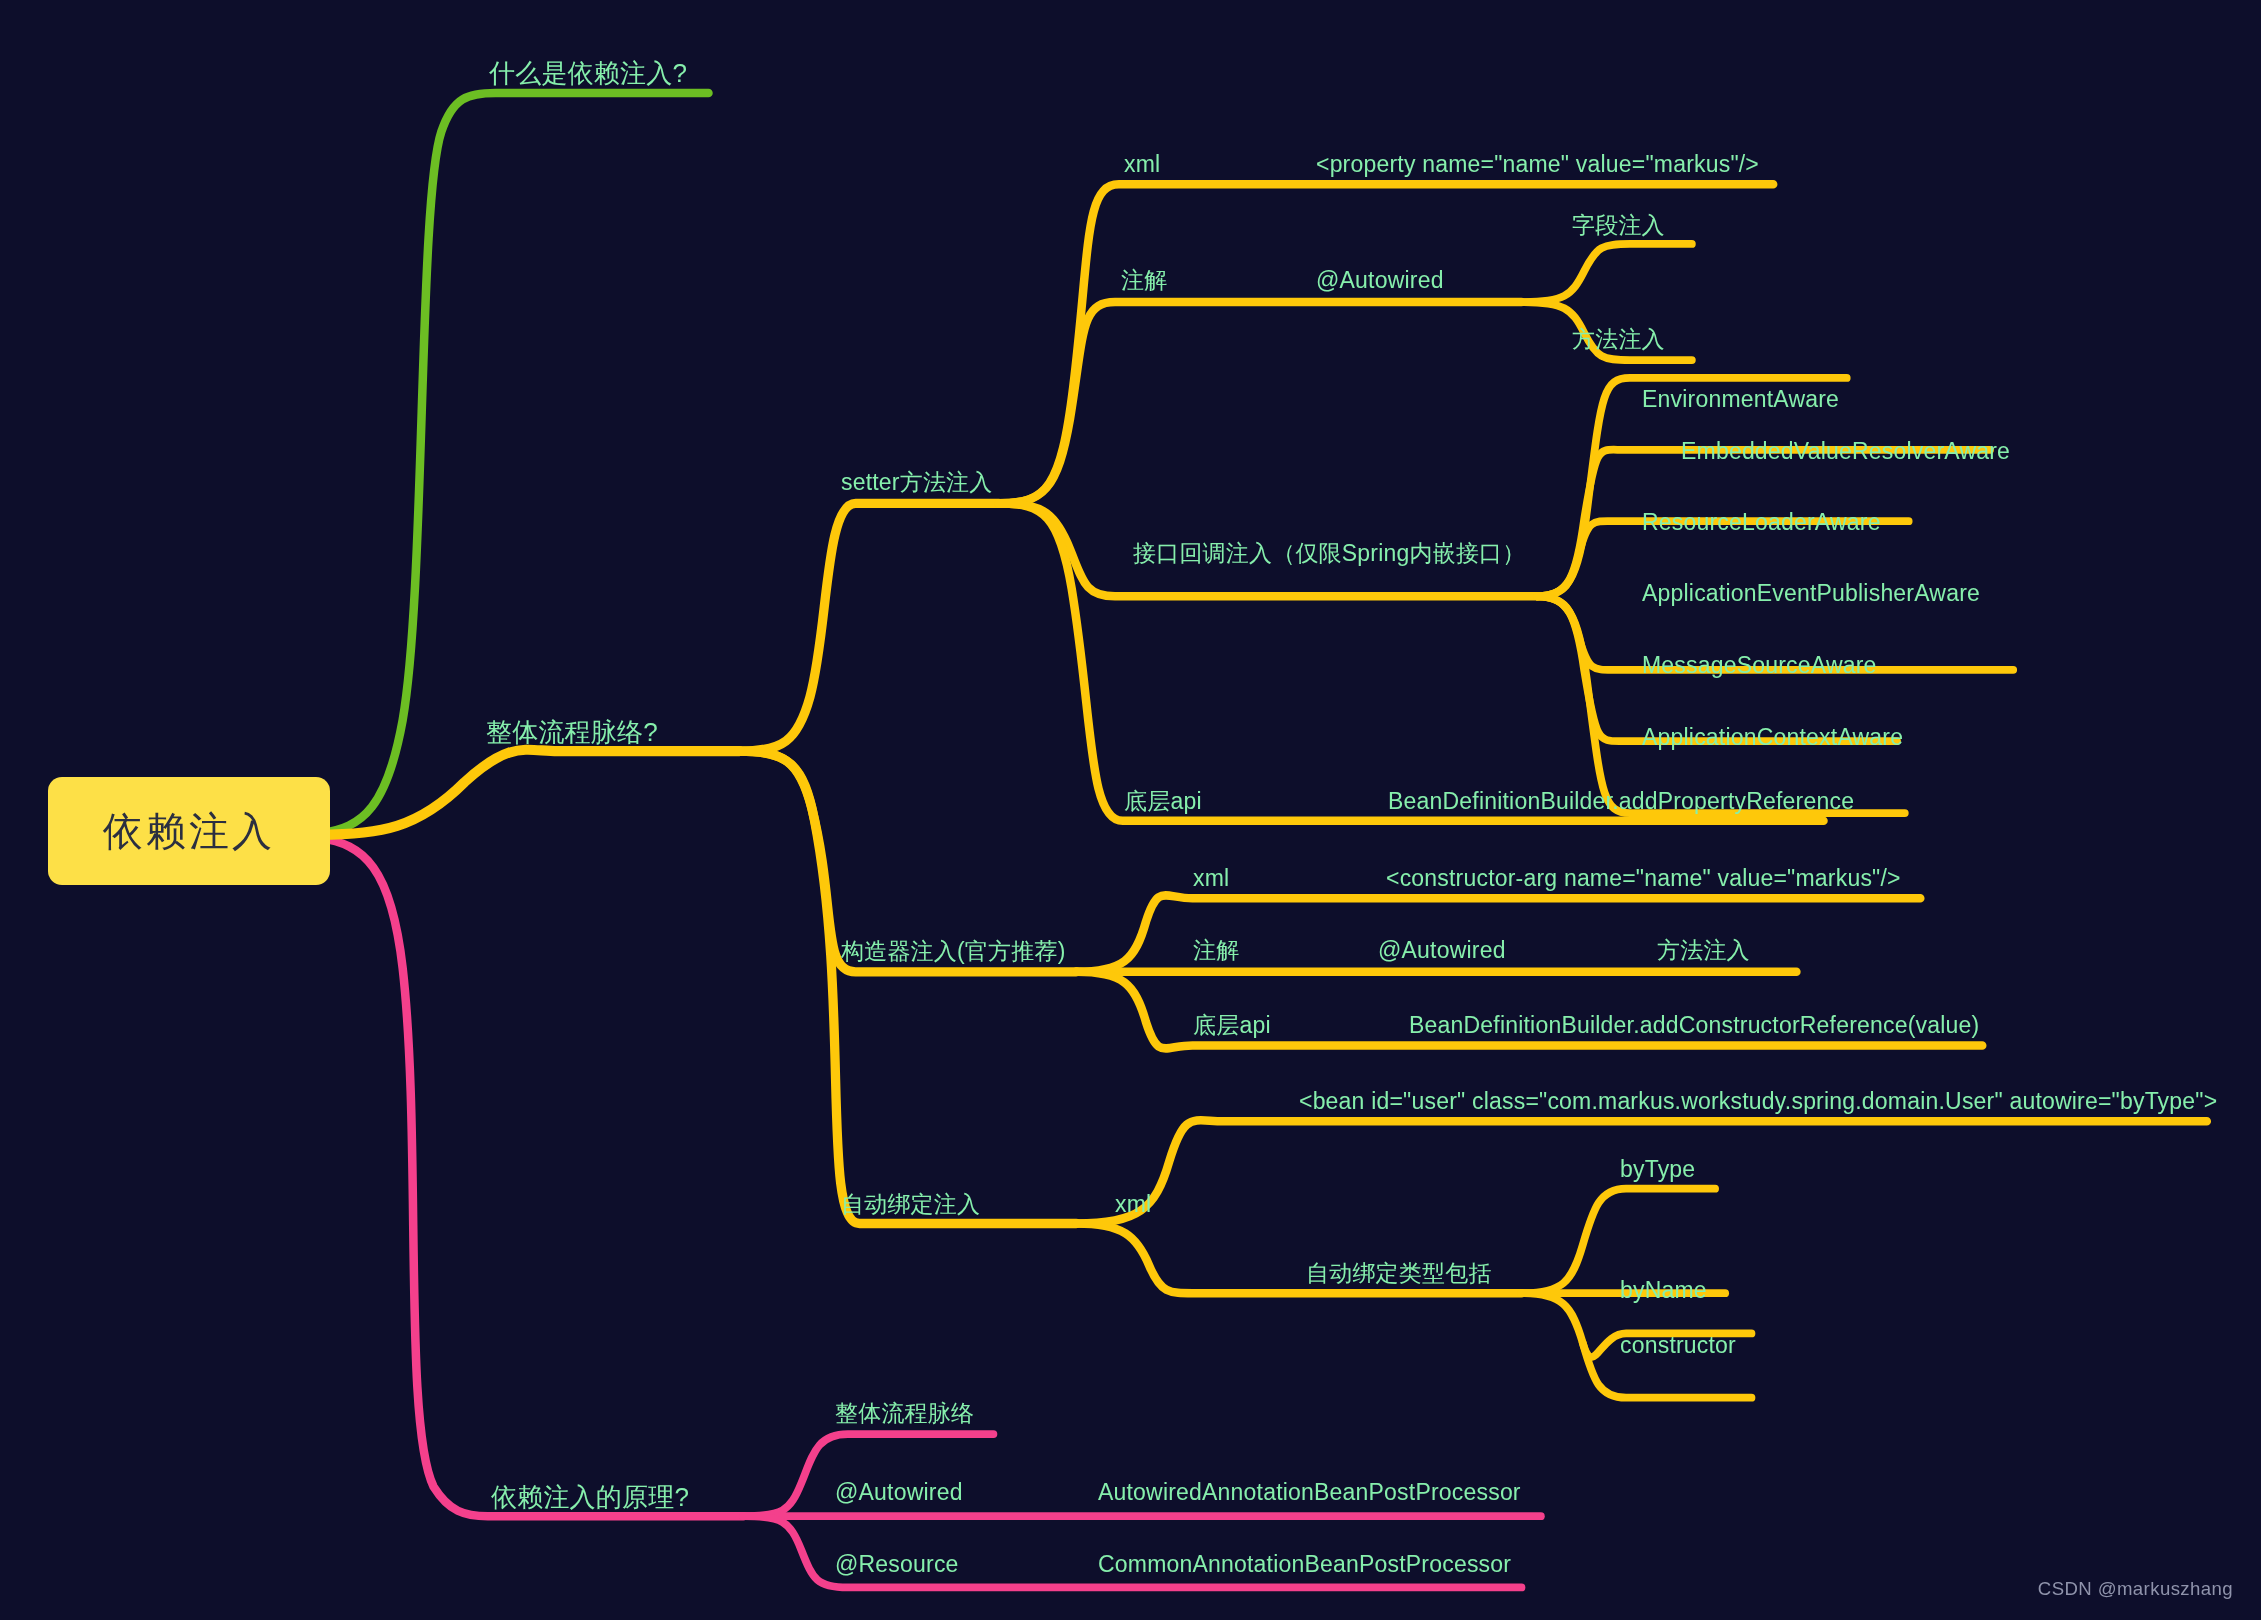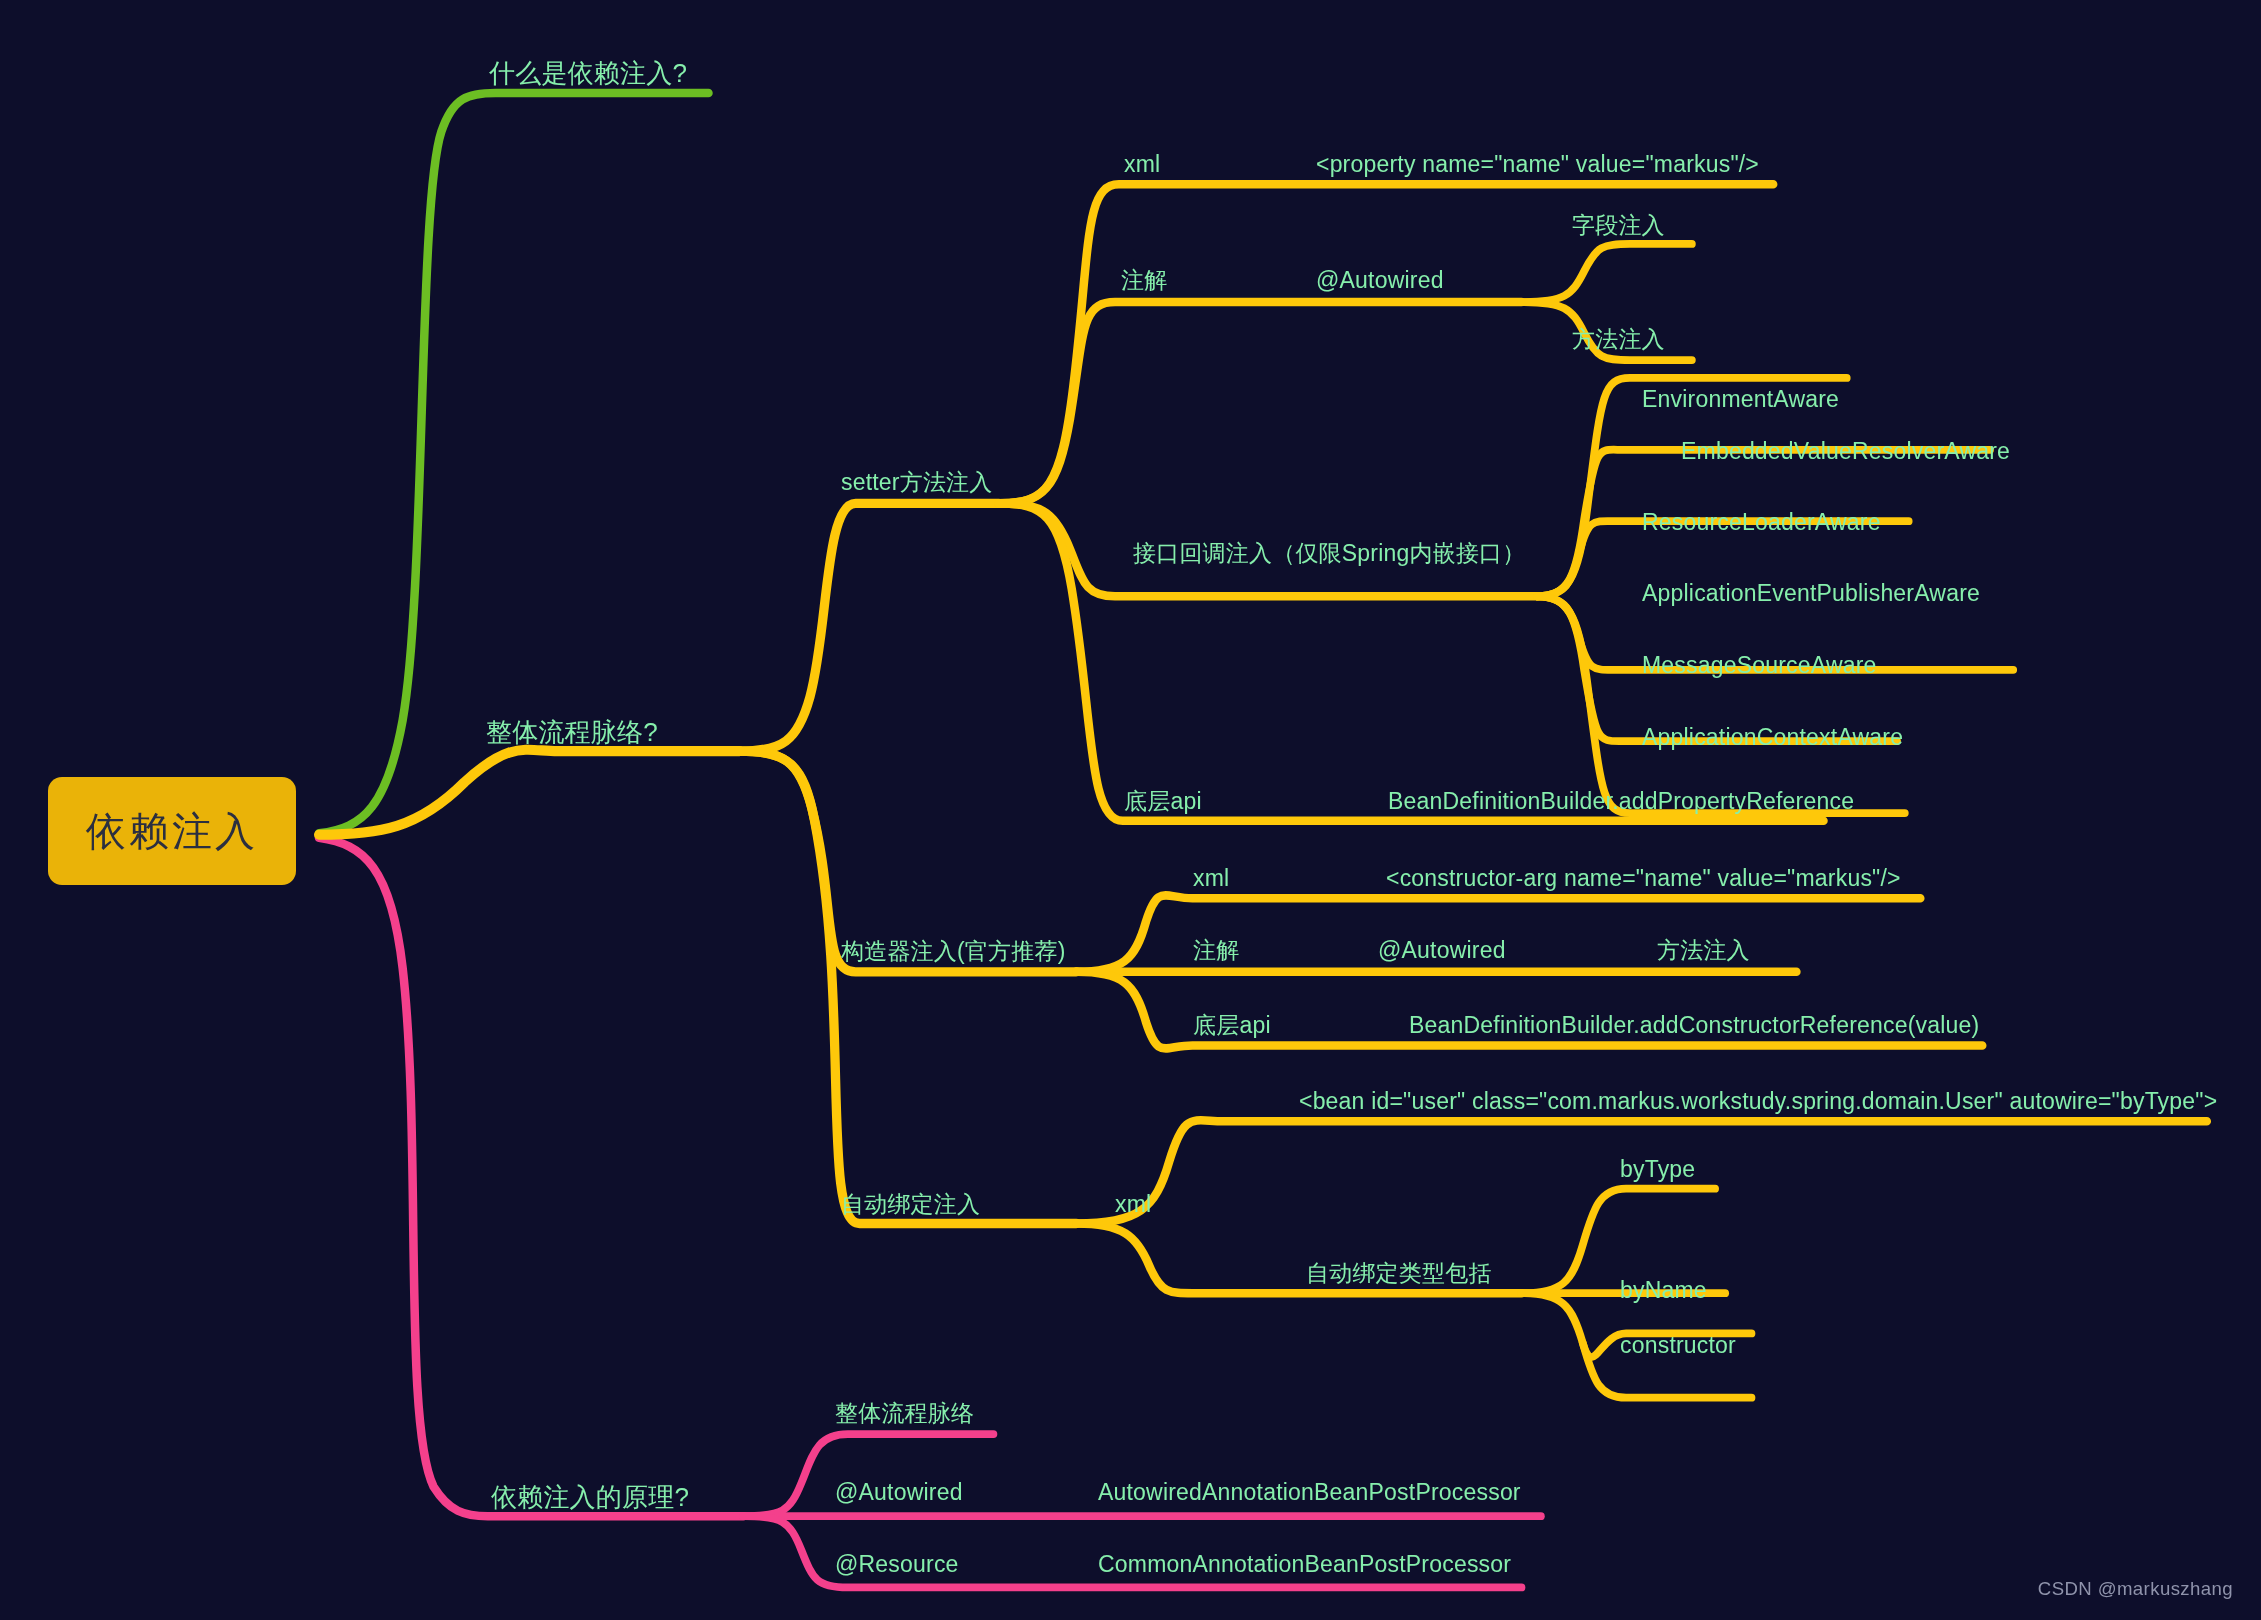--- a/index.html
+++ b/index.html
@@ -31,23 +31,23 @@
   }
   .lvl1 { font-size: 26px; }
   .lvl2 { font-size: 23px; }
   .lvl3 { font-size: 23px; }
   .lvl4 { font-size: 23px; }
 
   #central-node {
     position: absolute;
     left: 48px;
     top: 777px;
-    width: 248px;
+    width: 282px;
     height: 108px;
-    background: #eab308;
+    background: #fde047;
     border-radius: 14px;
     display: flex;
     align-items: center;
     justify-content: center;
   }
   #central-node .central-text {
     color: #2b2f40;
     font-size: 40px;
     letter-spacing: 3.1px;
     line-height: 1;

